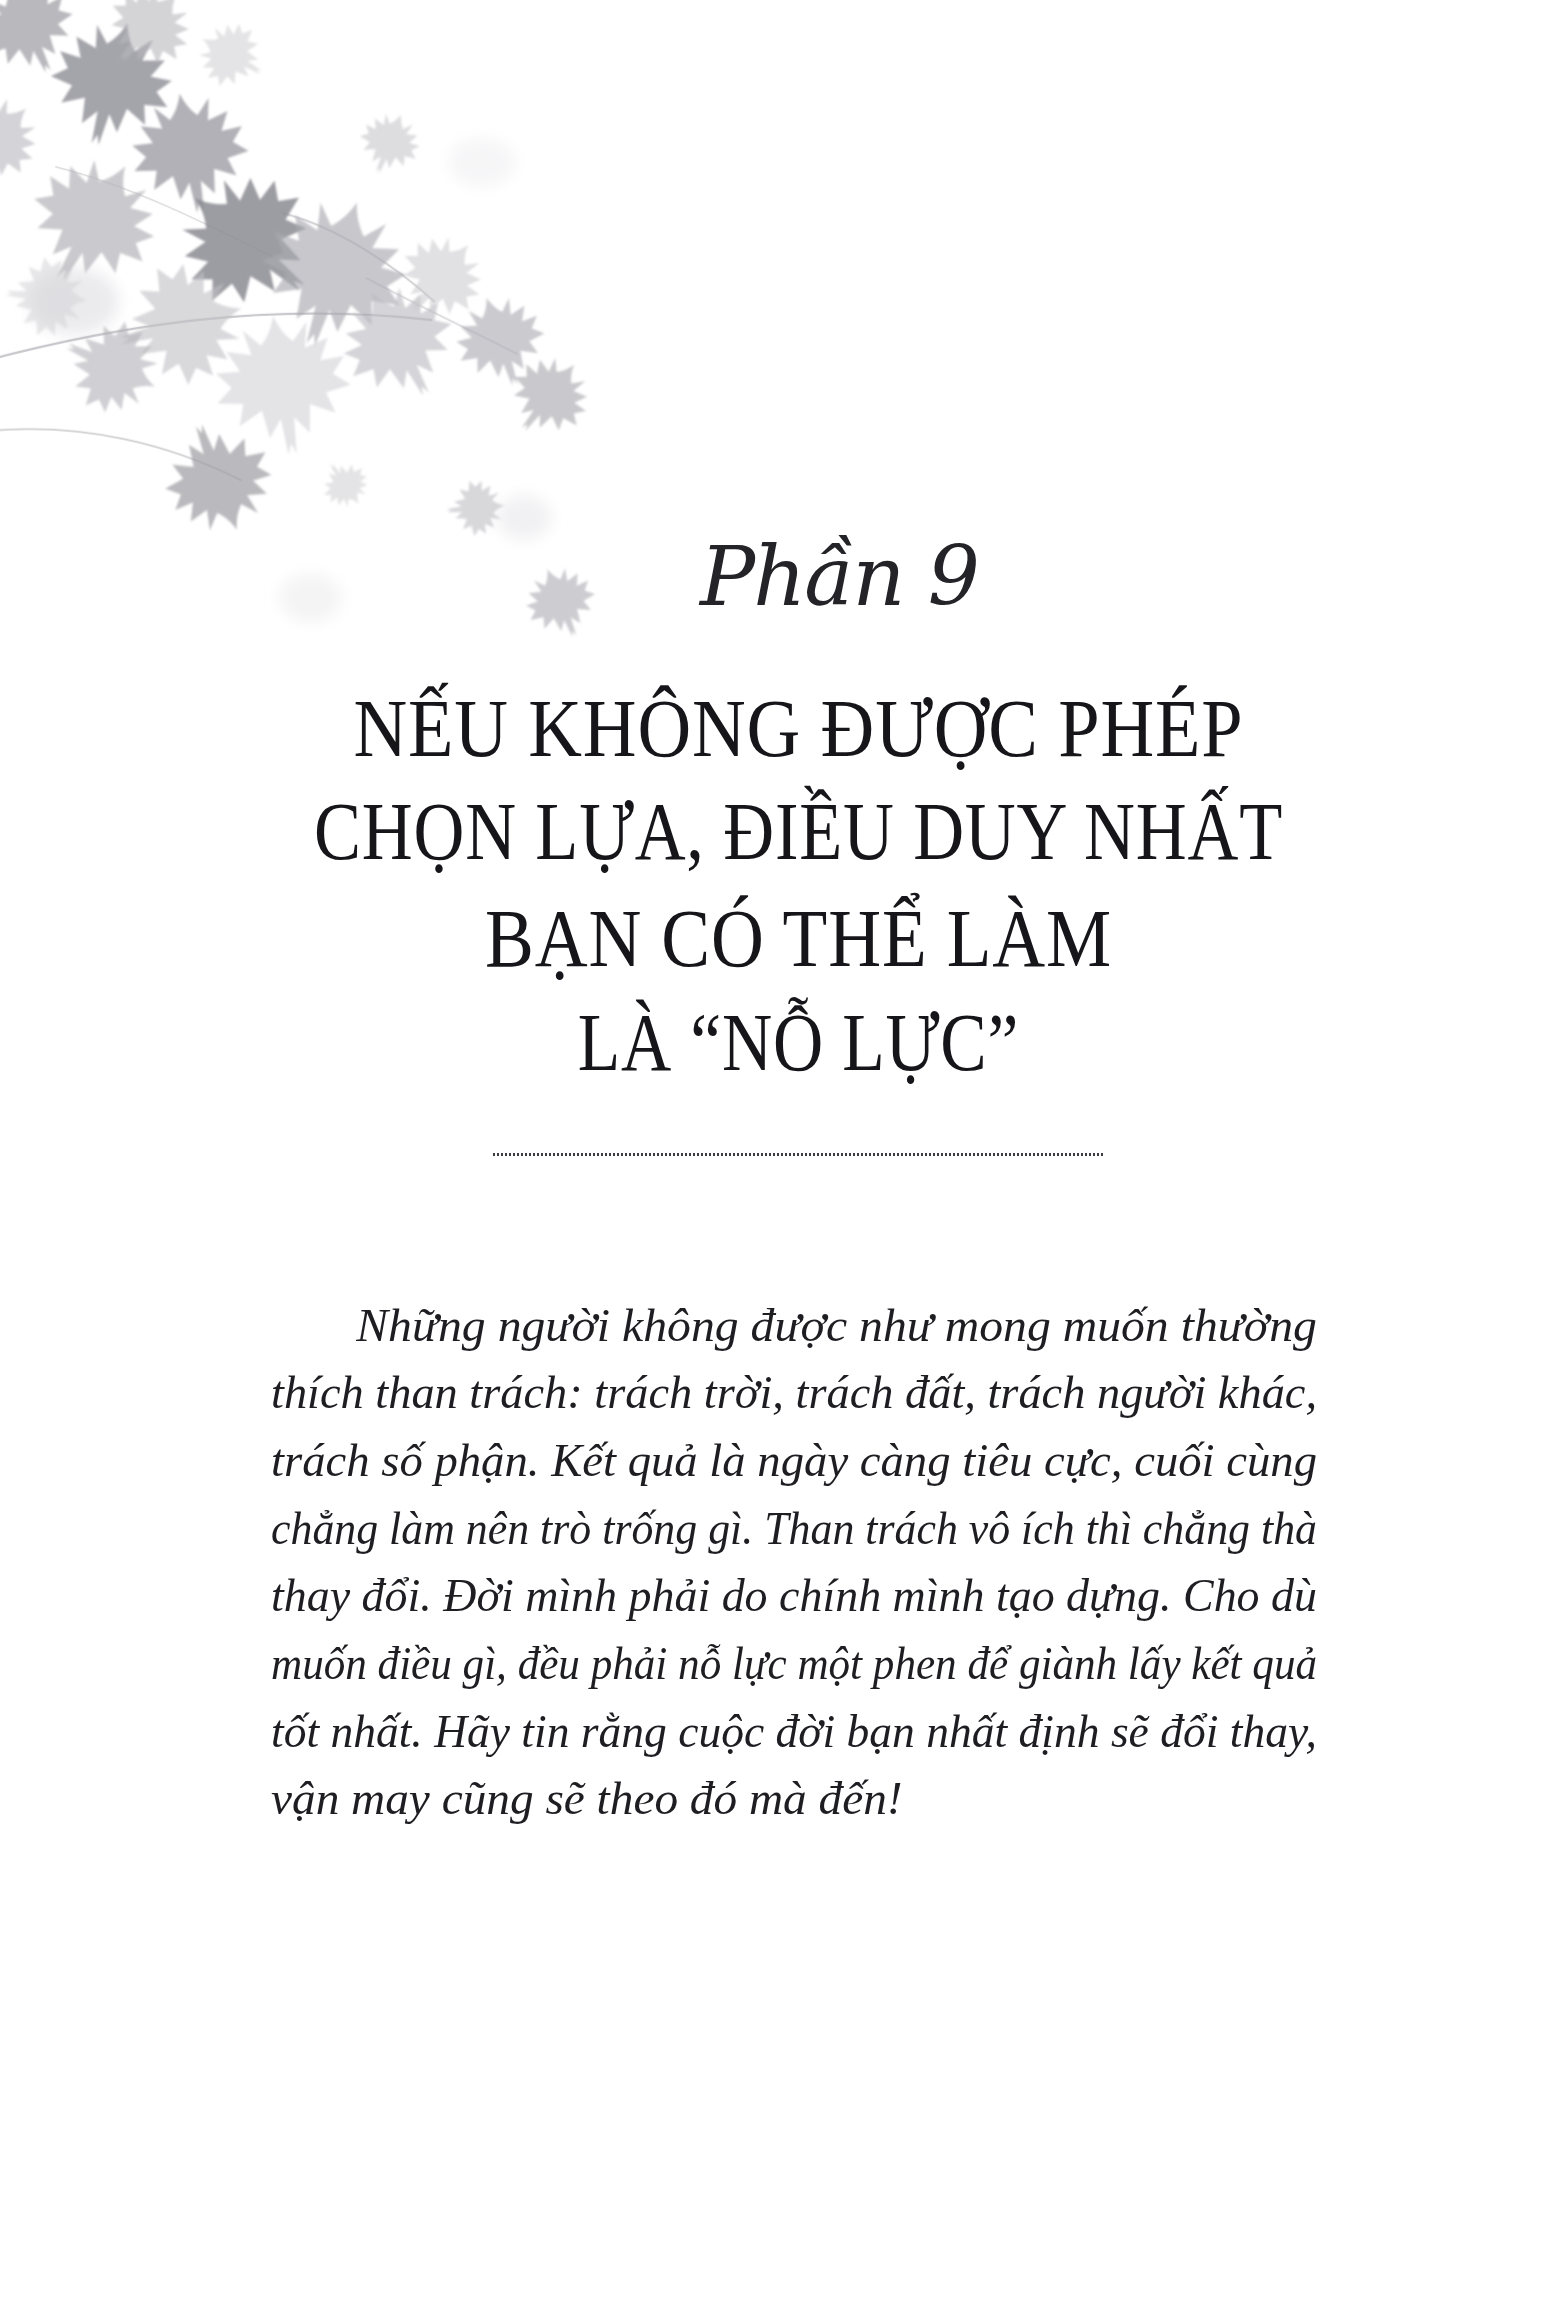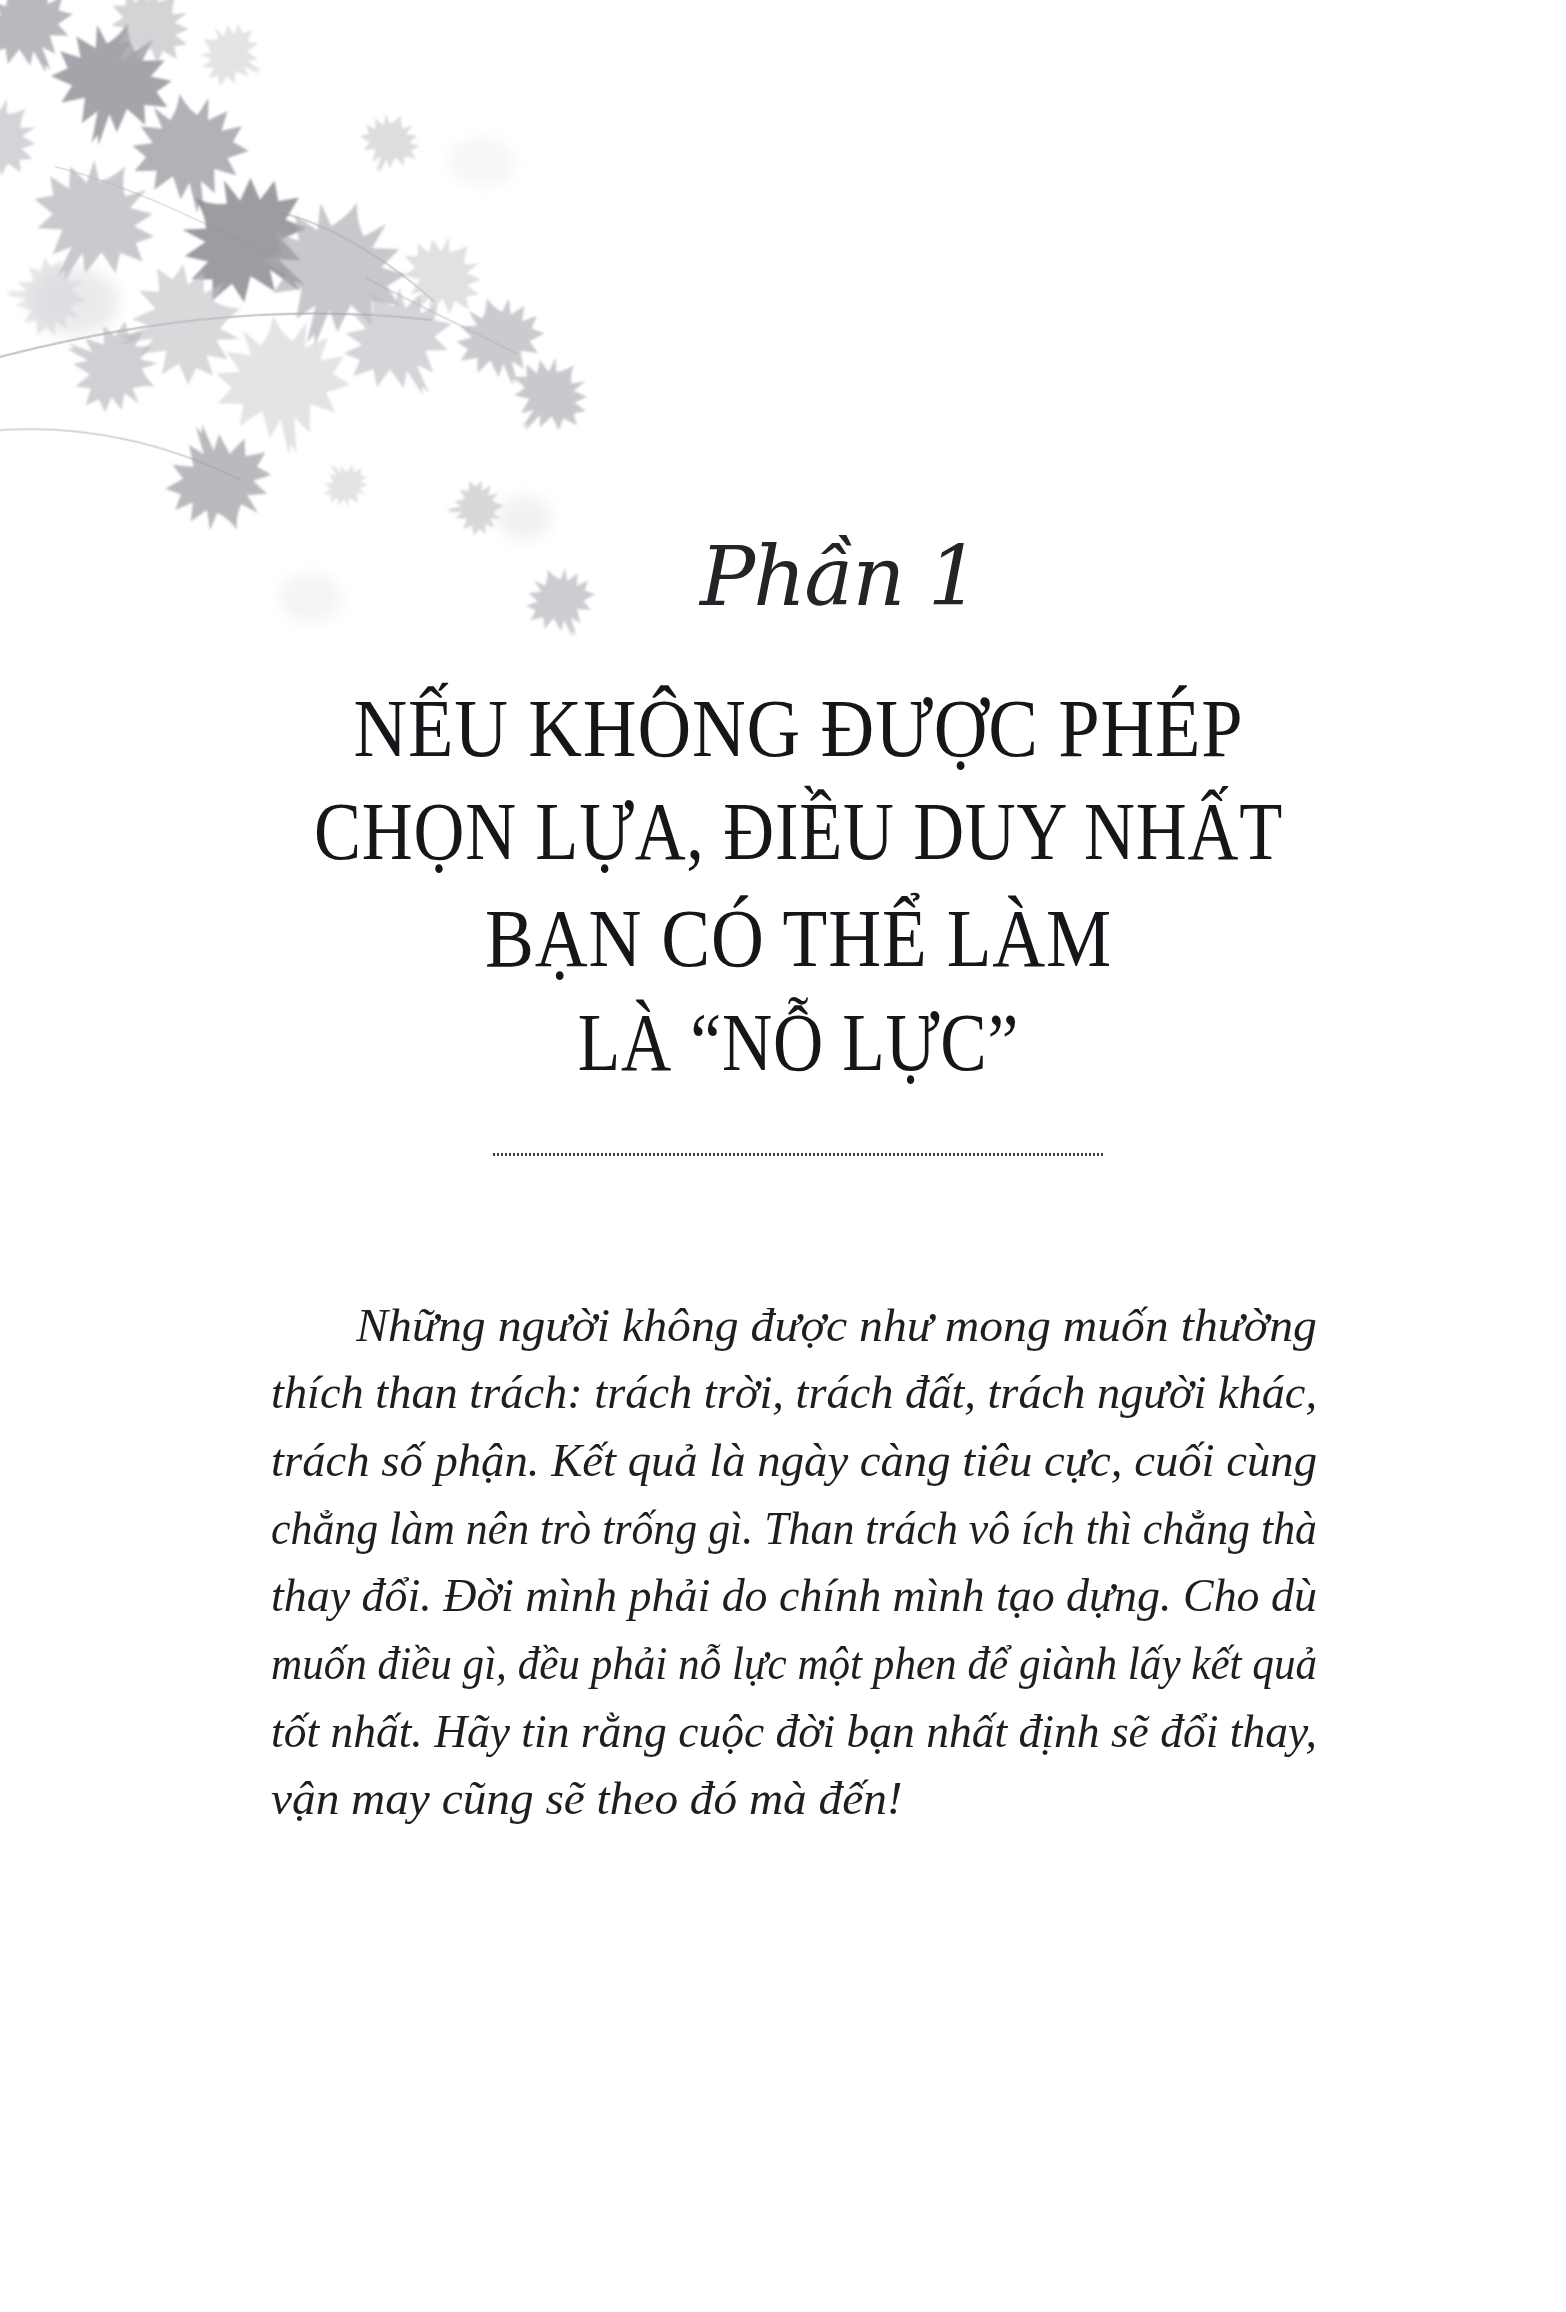--- a/index.html
+++ b/index.html
@@ -86,21 +86,21 @@
       <use href="#leaf" transform="translate(540,368) rotate(-18) scale(0.95)" fill="#aeaeb5" opacity="0.65"></use>
       <use href="#leaf" transform="translate(592,428) rotate(38) scale(0.85)" fill="#a5a5ac" opacity="0.60"></use>
       <use href="#leaf" transform="translate(513,548) rotate(85) scale(0.6)" fill="#bebec3" opacity="0.60"></use>
       <use href="#leaf" transform="translate(605,650) rotate(-22) scale(0.75)" fill="#b1b1b8" opacity="0.65"></use>
       <use href="#leaf" transform="translate(372,522) rotate(145) scale(0.5)" fill="#c9c9cd" opacity="0.50"></use>
       <use href="#leaf" transform="translate(160,30) rotate(40) scale(0.9)" fill="#b8b8bd" opacity="0.60"></use>
       <use href="#leaf" transform="translate(250,60) rotate(-60) scale(0.7)" fill="#cacace" opacity="0.50"></use>
     </g>
   </svg>
 
-  <div class="section-label">Phần 1</div>
+  <div class="section-label">Phần 9</div>
 
   <svg class="title-svg" width="983" height="408" viewBox="0 0 1060 440">
     <text x="530" y="75" text-anchor="middle" textLength="960" lengthAdjust="spacingAndGlyphs">NẾU KHÔNG ĐƯỢC PHÉP</text>
     <text x="530" y="187" text-anchor="middle" textLength="1045" lengthAdjust="spacingAndGlyphs">CHỌN LỰA, ĐIỀU DUY NHẤT</text>
     <text x="530" y="302" text-anchor="middle" textLength="676" lengthAdjust="spacingAndGlyphs">BẠN CÓ THỂ LÀM</text>
     <text x="530" y="414" text-anchor="middle" textLength="476" lengthAdjust="spacingAndGlyphs">LÀ “NỖ LỰC”</text>
   </svg>
 
   <div class="dotted-divider"></div>
 

